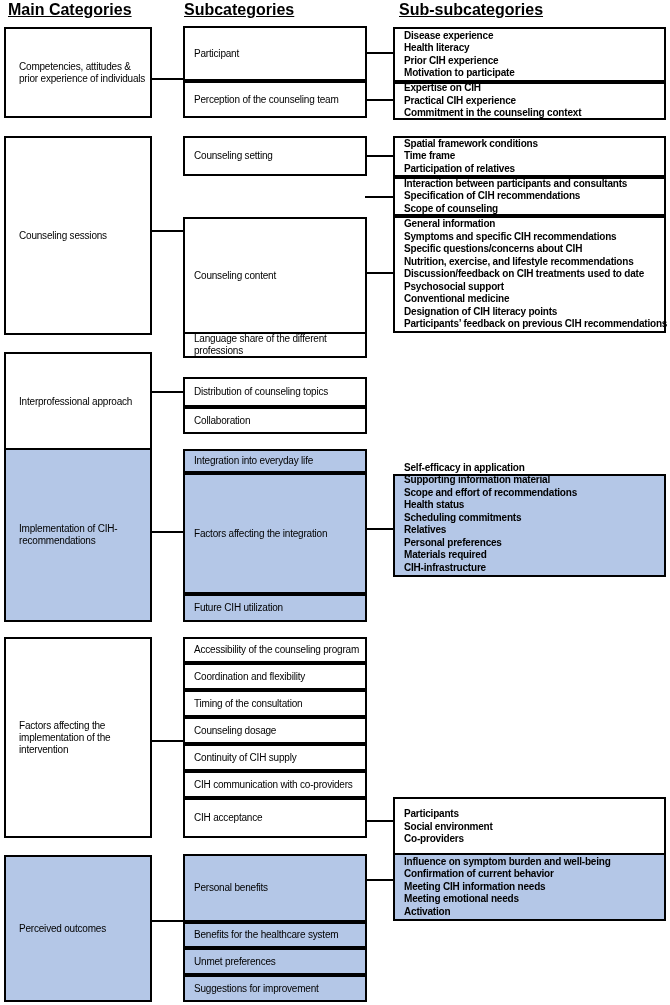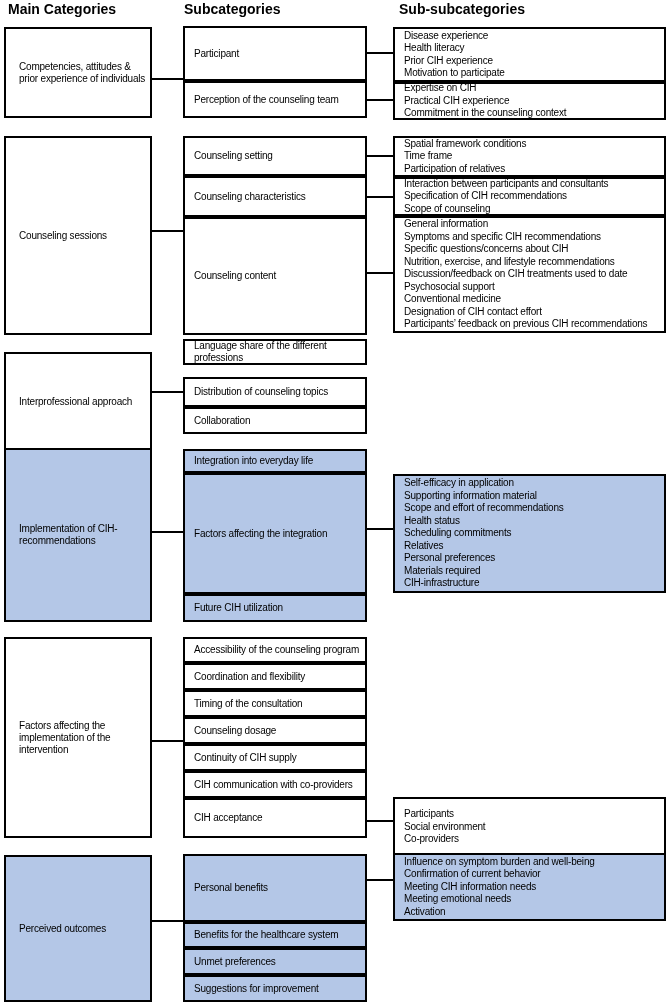--- a/index.html
+++ b/index.html
@@ -5,42 +5,44 @@
   html,body{margin:0;padding:0;background:#fff;}
   .canvas{
     position:relative;
     width:670px;height:1005px;
     background:#ffffff;
     font-family:"Liberation Sans", sans-serif;
     color:#000;
   }
   .col-header{
     position:absolute;
-    font-size:14px;font-weight:bold;
+    font-size:16px;font-weight:bold;
     white-space:nowrap;
+    text-decoration:underline;
   }
   .box{
     position:absolute;
     box-sizing:border-box;
     border:2px solid #000;
     background:#fff;
     display:flex;
     align-items:center;
     font-size:10px;
     letter-spacing:-0.2px;
   }
   .box .lbl{line-height:12px;}
   .main-box{left:4px;width:148px;padding:2px 4px 2px 13px;}
   .sub-box{left:183px;width:184px;padding:2px 4px 2px 9px;}
   .sub-box .lbl{white-space:normal;}
   .sub-box.oneline .lbl{white-space:nowrap;}
   .subsub-box{
     left:393px;width:273px;
     flex-direction:column;align-items:stretch;justify-content:center;
     padding:1px 3px 1px 9px;
+    font-weight:bold;
   }
   .ln{line-height:12.5px;white-space:nowrap;}
   .hl{background:var(--hl,#b4c7e7);}
   .hline{position:absolute;height:2px;background:#000;}
 </style>
 </head>
 <body>
 
 <div class="canvas">
 
@@ -74,23 +76,20 @@
 
   <div class="hline" style="left:150px;top:230px;width:33px;"></div>
   <div class="hline" style="left:365px;top:155px;width:28px;"></div>
   <div class="hline" style="left:365px;top:196px;width:28px;"></div>
   <div class="hline" style="left:365px;top:272px;width:28px;"></div>
   <div class="box main-box" style="top:136px;height:199px;">
     <span class="lbl">Counseling sessions</span>
   </div>
   <div class="box sub-box" style="top:136px;height:40px;">
     <span class="lbl">Counseling setting</span>
-  </div>
-  <div class="box sub-box" style="top:176px;height:41px;">
-    <span class="lbl">Counseling characteristics</span>
   </div>
   <div class="box sub-box" style="top:217px;height:118px;">
     <span class="lbl">Counseling content</span>
   </div>
   <div class="box subsub-box" style="top:136px;height:41px;">
       <div class="ln">Spatial framework conditions</div>
       <div class="ln">Time frame</div>
       <div class="ln">Participation of relatives</div>
     </div>
   <div class="box subsub-box" style="top:177px;height:39px;">
@@ -99,29 +98,29 @@
       <div class="ln">Scope of counseling</div>
     </div>
   <div class="box subsub-box" style="top:216px;height:117px;">
       <div class="ln">General information</div>
       <div class="ln">Symptoms and specific CIH recommendations</div>
       <div class="ln">Specific questions/concerns about CIH</div>
       <div class="ln">Nutrition, exercise, and lifestyle recommendations</div>
       <div class="ln">Discussion/feedback on CIH treatments used to date</div>
       <div class="ln">Psychosocial support</div>
       <div class="ln">Conventional medicine</div>
-      <div class="ln">Designation of CIH contact effort</div>
+      <div class="ln">Designation of CIH literacy points</div>
       <div class="ln">Participants’ feedback on previous CIH recommendations</div>
     </div>
 
   <div class="hline" style="left:150px;top:391px;width:33px;"></div>
   <div class="box main-box" style="top:352px;height:100px;">
     <span class="lbl">Interprofessional approach</span>
   </div>
-  <div class="box sub-box" style="top:339px;height:26px;">
+  <div class="box sub-box" style="top:332px;height:26px;">
     <span class="lbl">Language share of the different professions</span>
   </div>
   <div class="box sub-box oneline" style="top:377px;height:30px;">
     <span class="lbl">Distribution of counseling topics</span>
   </div>
   <div class="box sub-box oneline" style="top:407px;height:27px;">
     <span class="lbl">Collaboration</span>
   </div>
 
   <div class="hline" style="left:150px;top:531px;width:33px;"></div>
@@ -131,21 +130,21 @@
   </div>
   <div class="box sub-box hl oneline" style="top:449px;height:24px;">
     <span class="lbl">Integration into everyday life</span>
   </div>
   <div class="box sub-box hl oneline" style="top:473px;height:121px;">
     <span class="lbl">Factors affecting the integration</span>
   </div>
   <div class="box sub-box hl oneline" style="top:594px;height:28px;">
     <span class="lbl">Future CIH utilization</span>
   </div>
-  <div class="box subsub-box hl" style="top:474px;height:119px;">
+  <div class="box subsub-box hl" style="top:474px;height:103px;justify-content:flex-end;">
       <div class="ln">Self-efficacy in application</div>
       <div class="ln">Supporting information material</div>
       <div class="ln">Scope and effort of recommendations</div>
       <div class="ln">Health status</div>
       <div class="ln">Scheduling commitments</div>
       <div class="ln">Relatives</div>
       <div class="ln">Personal preferences</div>
       <div class="ln">Materials required</div>
       <div class="ln">CIH-infrastructure</div>
     </div>

